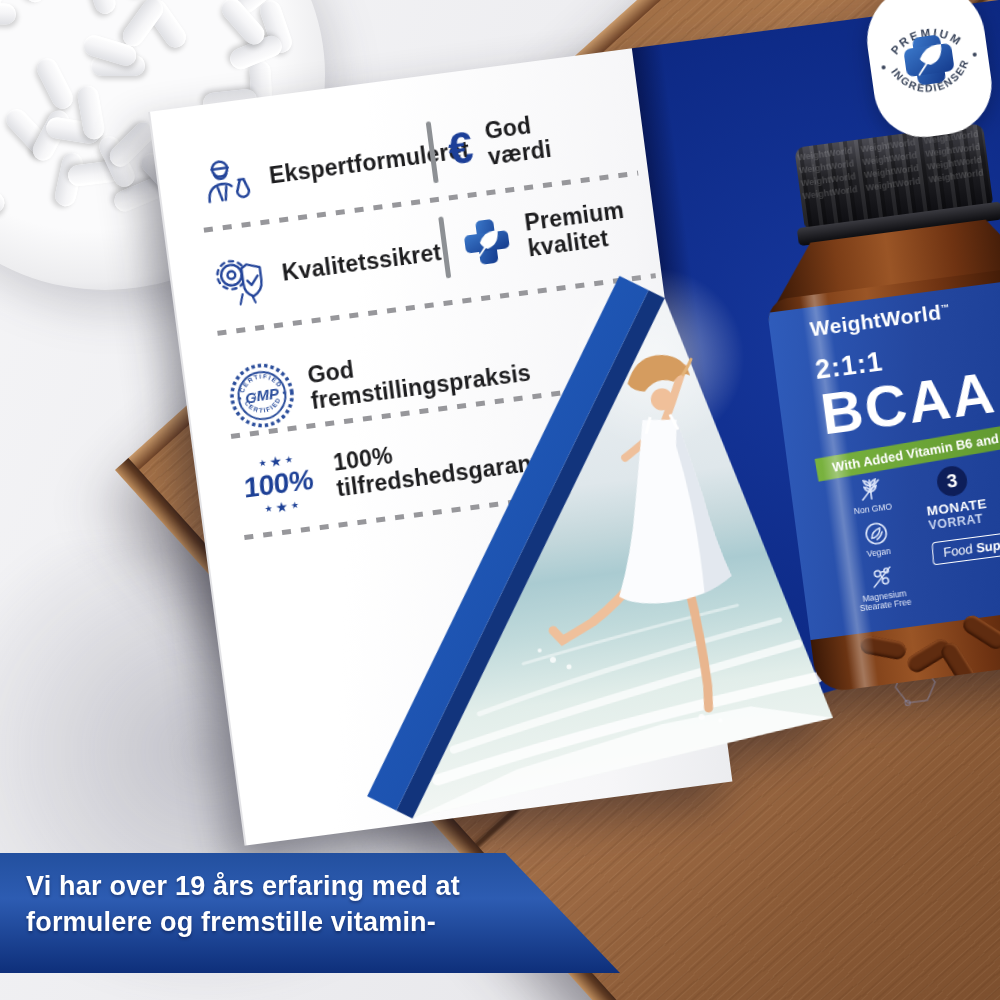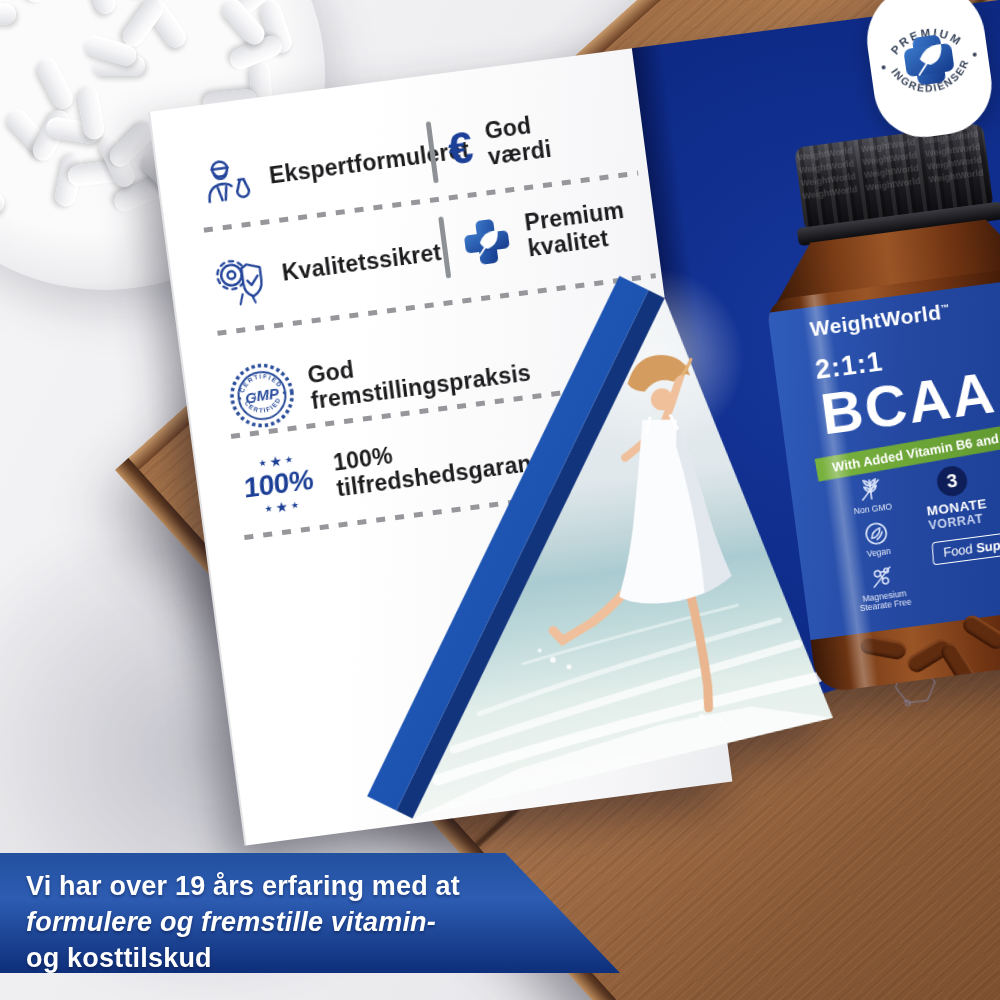--- a/index.html
+++ b/index.html
@@ -426,17 +426,16 @@
         <rect x="45" y="52" width="28" height="48" rx="7"></rect>
           <rect x="35" y="62" width="48" height="28" rx="7"></rect>
       </g>
       <path d="M50,74 Q58,60 73,62 Q73,78 60,81 Q53,79 50,74 Z" fill="#ffffff"></path>
       <path d="M47,90 Q58,76 72,63" stroke="#ffffff" stroke-width="1.8" fill="none"></path>
     </svg>
   </div>
 
   <div class="banner">
     <span style="display:block;">Vi har over 19 års erfaring med at</span>
-    <span style="display:block;font-style:italic;">formulere og fremstille vitamin-</span>
-    <span style="display:block;">og kosttilskud</span>
+    <span style="display:block;">formulere og fremstille vitamin-</span>
   </div>
 
 </div>
 
 </body></html>

